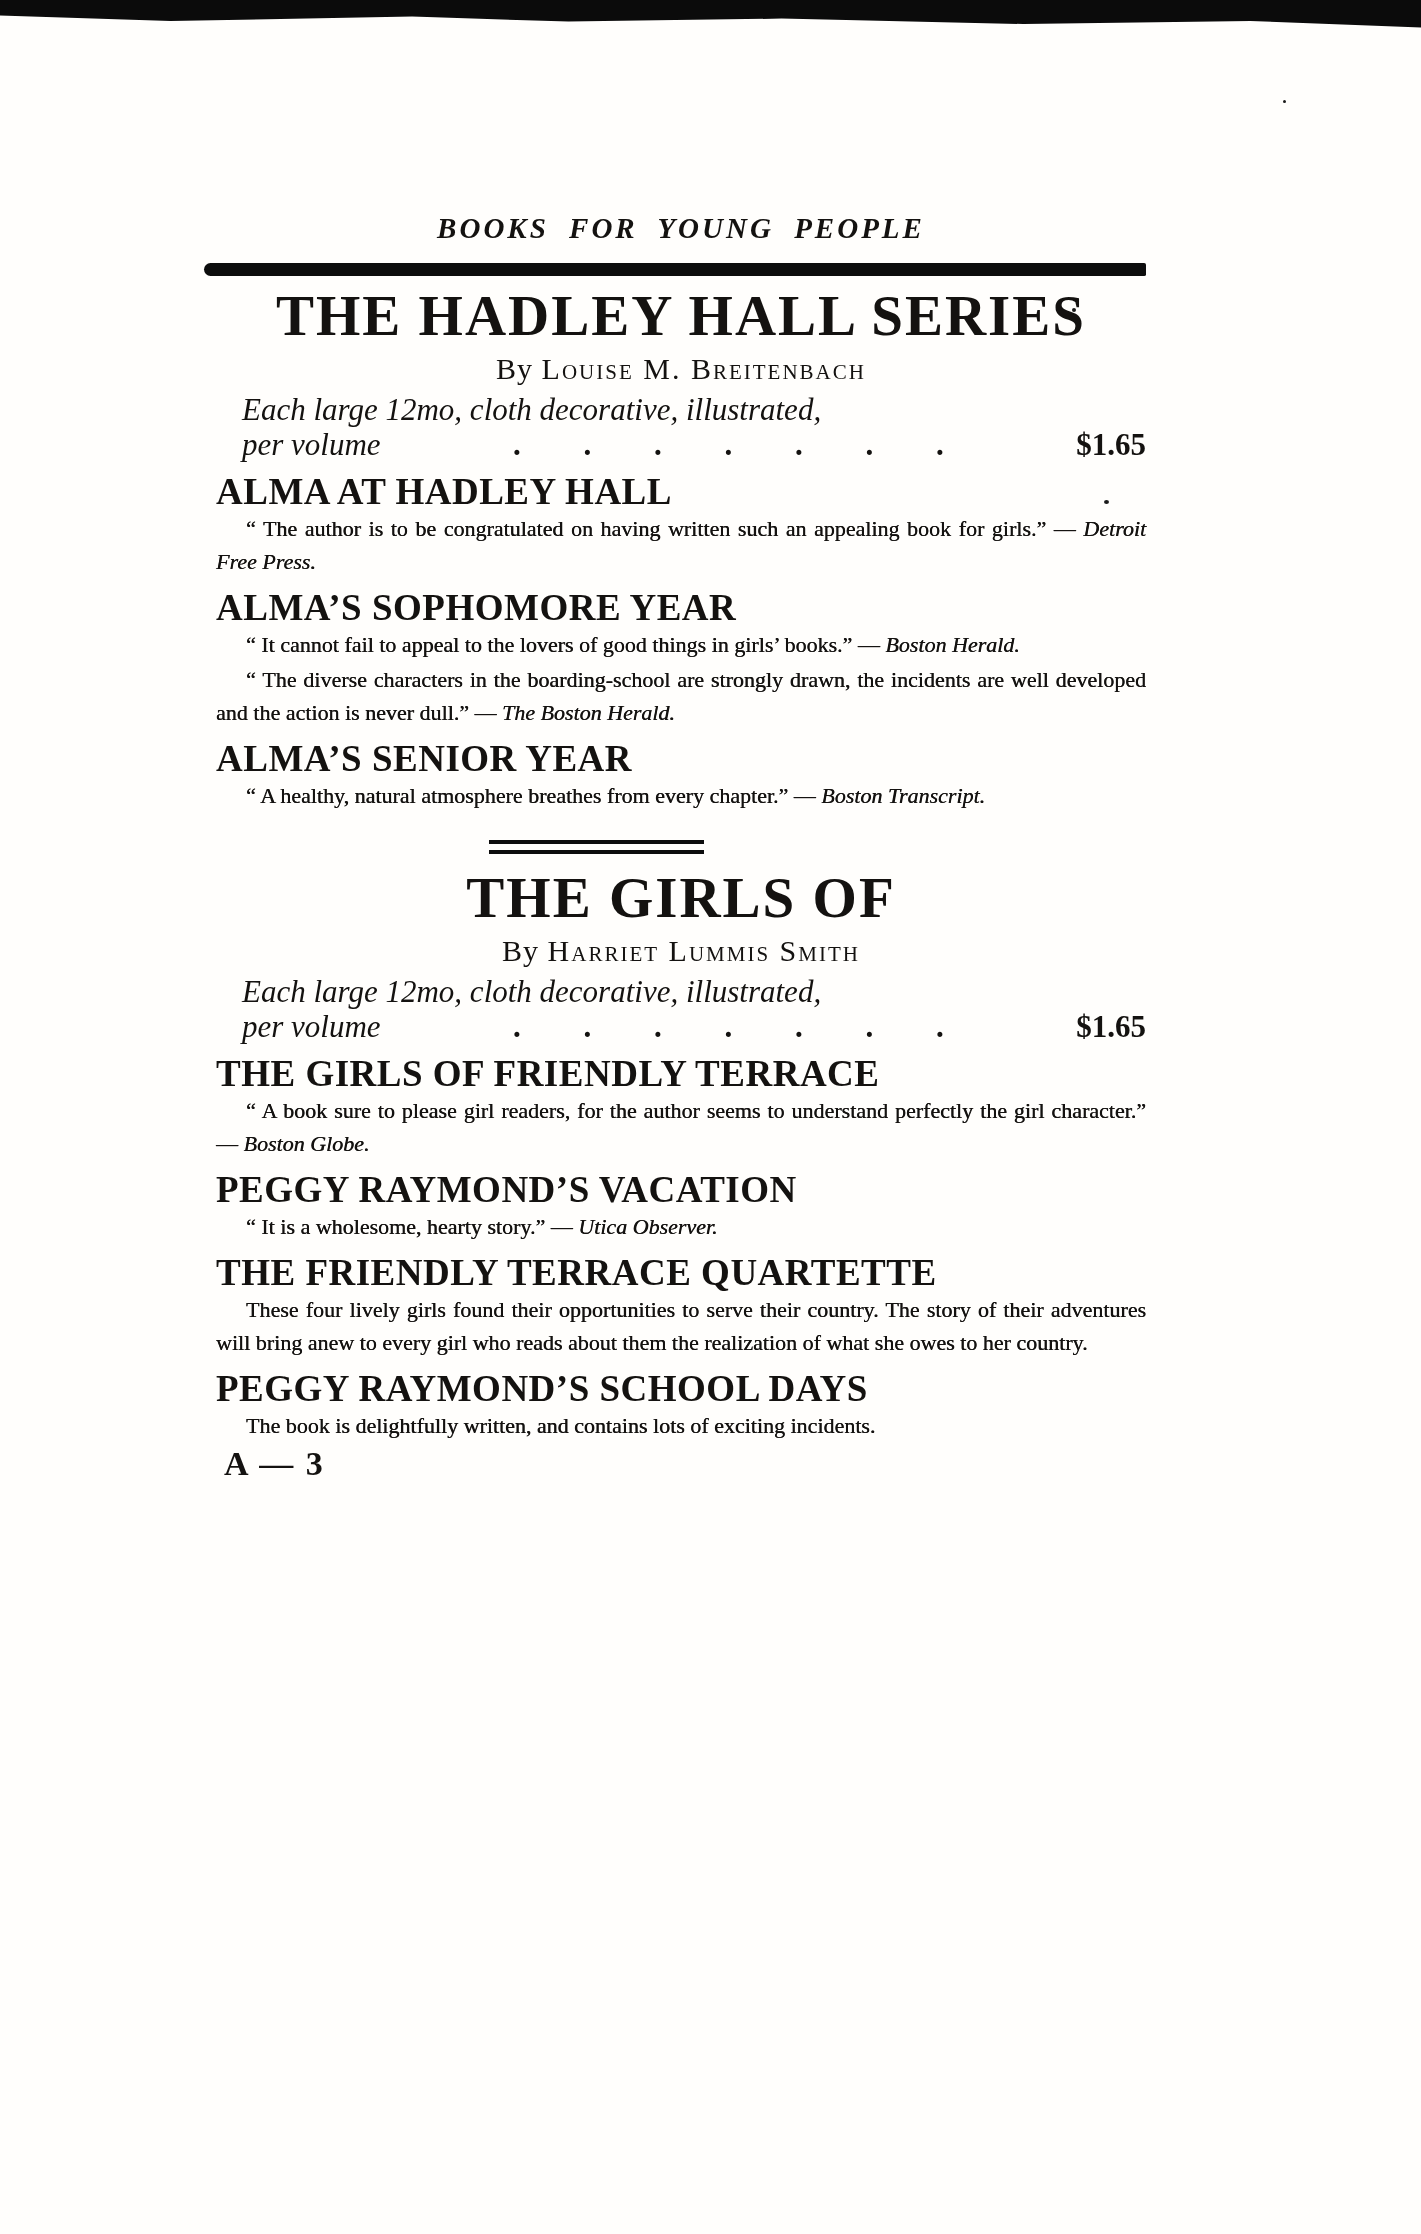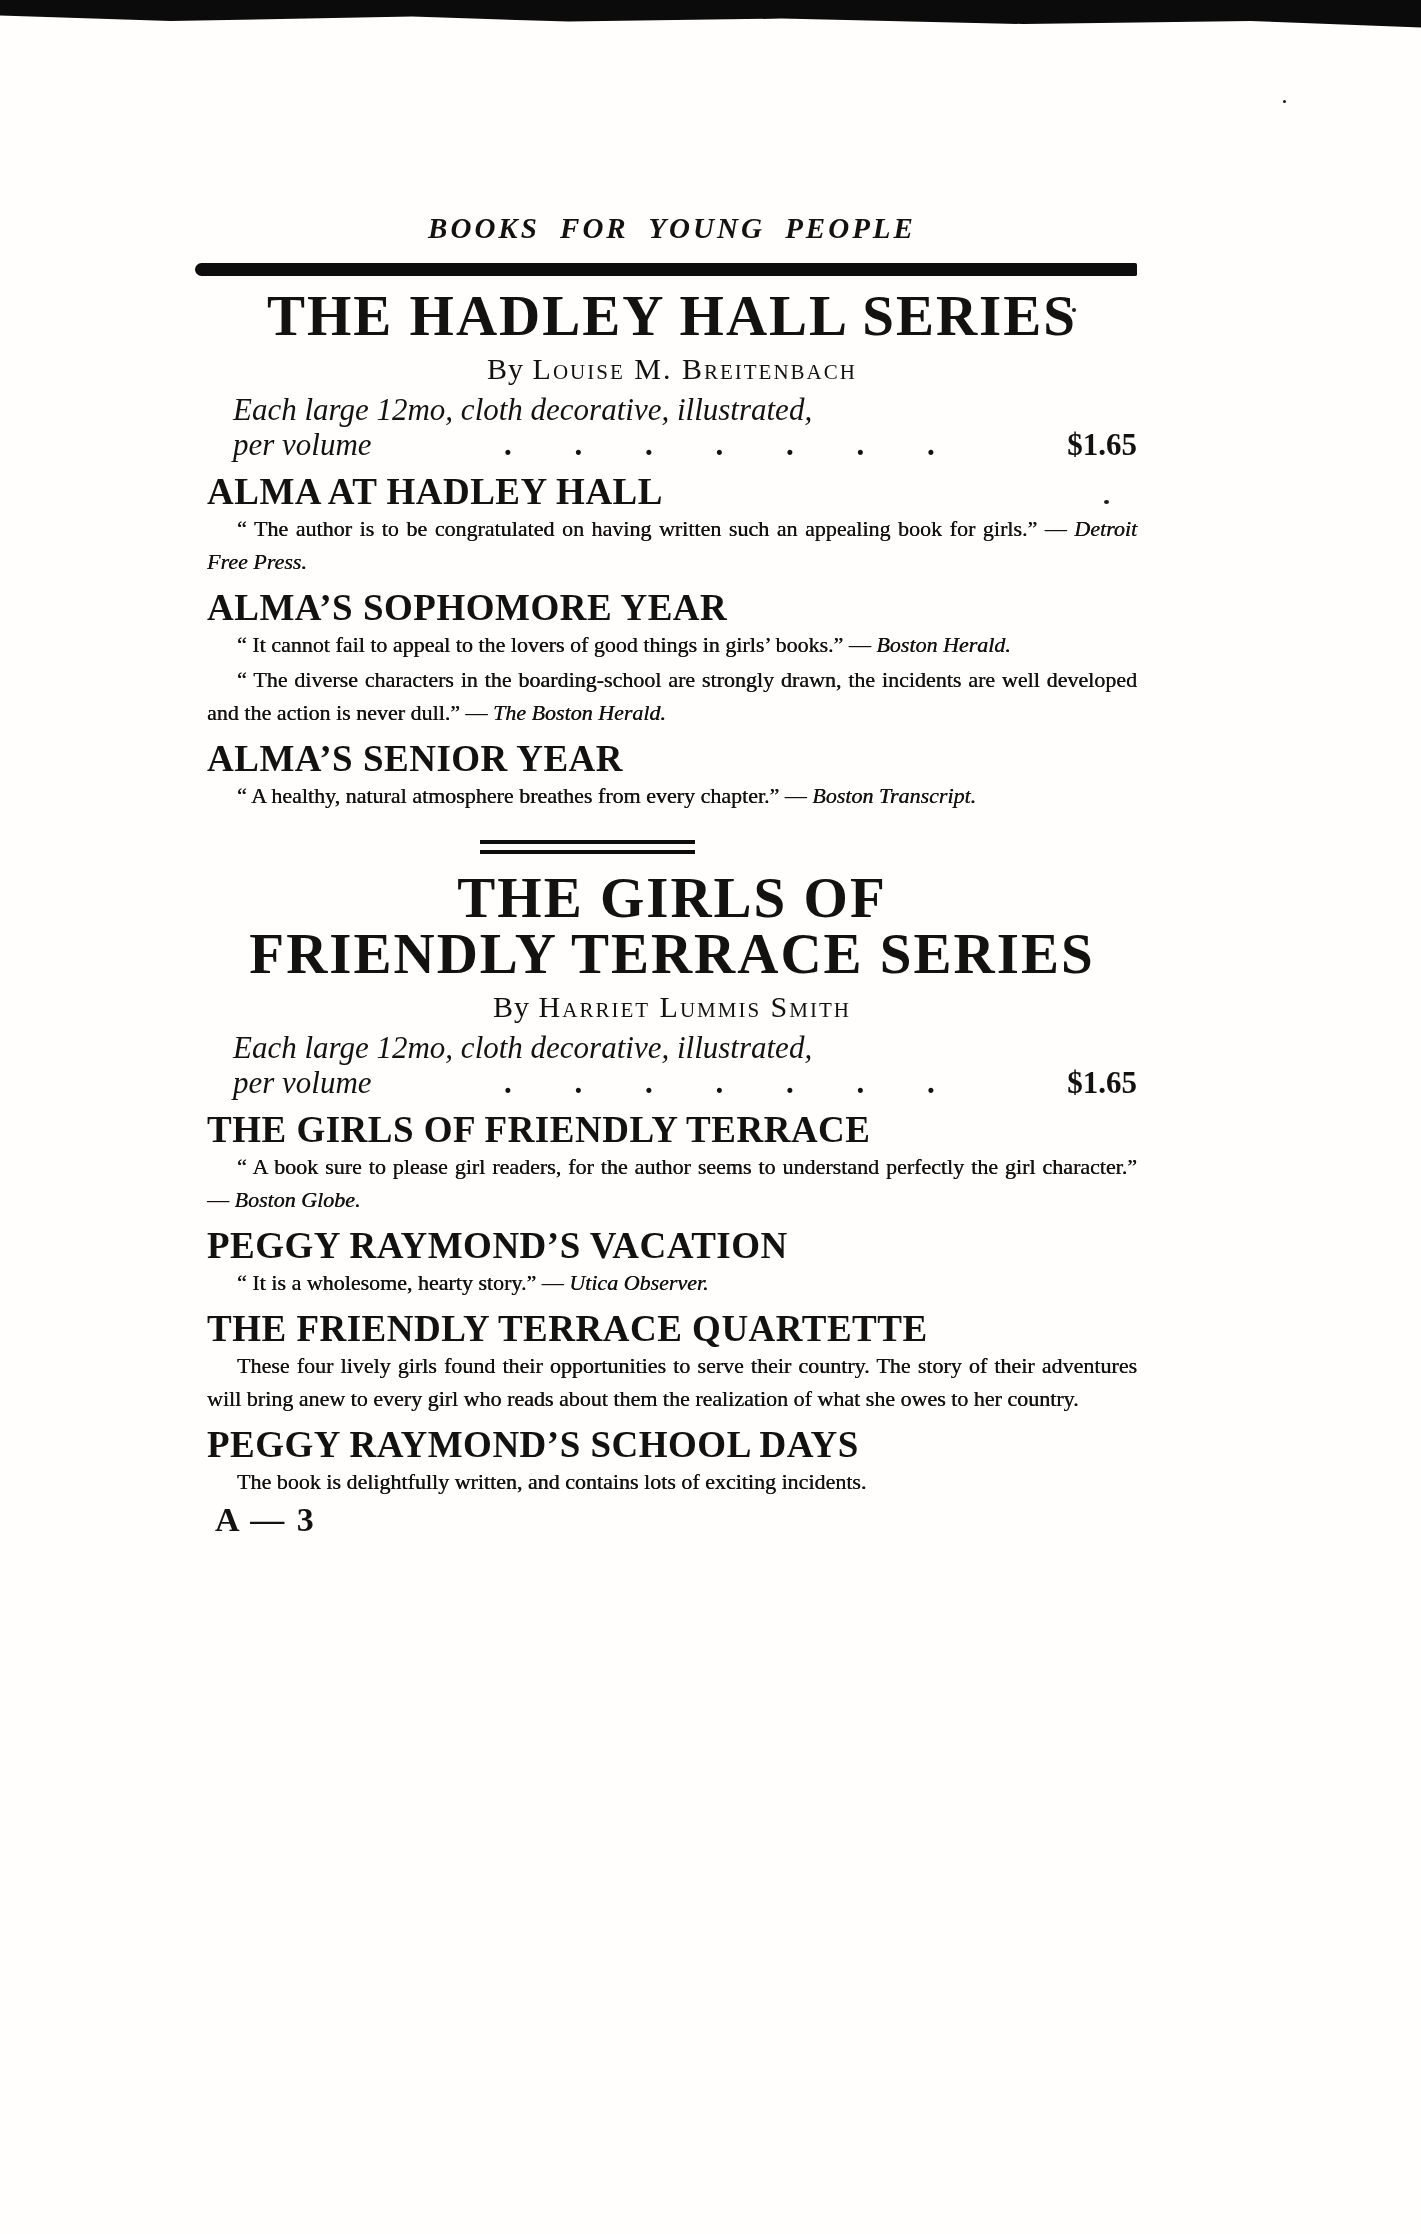--- a/index.html
+++ b/index.html
@@ -13,21 +13,21 @@
     margin:0 auto;
   }
   
   .artifact-bar{
     position:absolute;top:0;left:0;width:1421px;height:30px;
     background:#0b0b0b;
     clip-path:polygon(0 0,100% 0,100% 92%,88% 70%,72% 80%,55% 62%,40% 72%,29% 55%,12% 70%,0 52%);
   }
   .speck{position:absolute;background:#1a1a1a;border-radius:50%;}
   .column{
-    position:absolute;left:207px;top:0;width:930px;
+    position:absolute;left:216px;top:0;width:930px;
   }
   .running-head{
     margin-top:212px;
     text-align:center;
     font-style:italic;font-weight:bold;
     font-size:29px;letter-spacing:3px;word-spacing:10px;
   }
   .header-rule{
     margin-top:18px;margin-left:-12px;
     width:calc(100% + 12px);height:13px;
@@ -126,21 +126,20 @@
         <h3 class="book-title">ALMA’S SENIOR YEAR</h3>
         <p class="book-text"><span>“ A healthy, natural atmosphere breathes from every chapter.” — </span><span class="src">Boston Transcript.</span></p>
       </div>
     </div>
 
     <div class="section-divider"></div>
 
     <div class="series series-2">
       <div class="series-title">
         <div>THE GIRLS OF</div>
-        <div>FRIENDLY TERRACE SERIES</div>
       </div>
       <div class="byline">
         <span>By</span>
         <span class="author">Harriet Lummis Smith</span>
       </div>
       <div class="spec">
         <div class="spec-line1">Each large 12mo, cloth decorative, illustrated,</div>
         <div class="spec-line2">
           <span>per volume</span>
           <span class="leader-dots">. . . . . . .</span>

